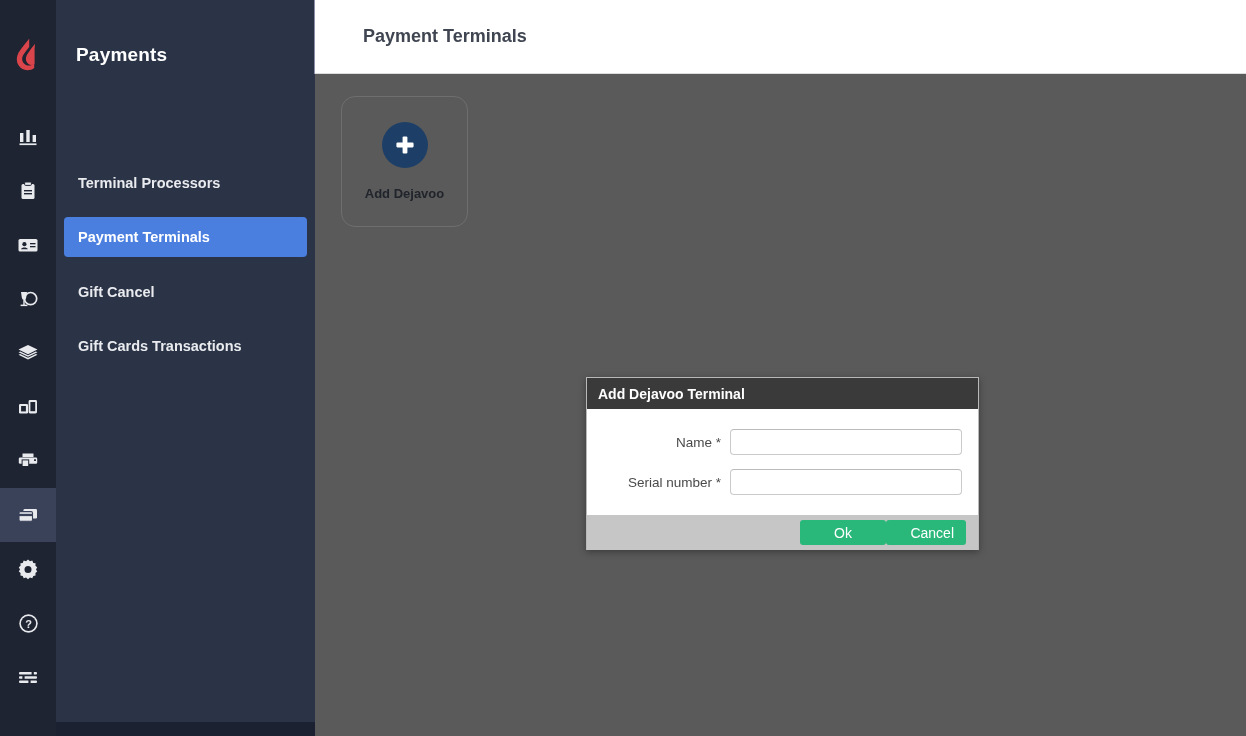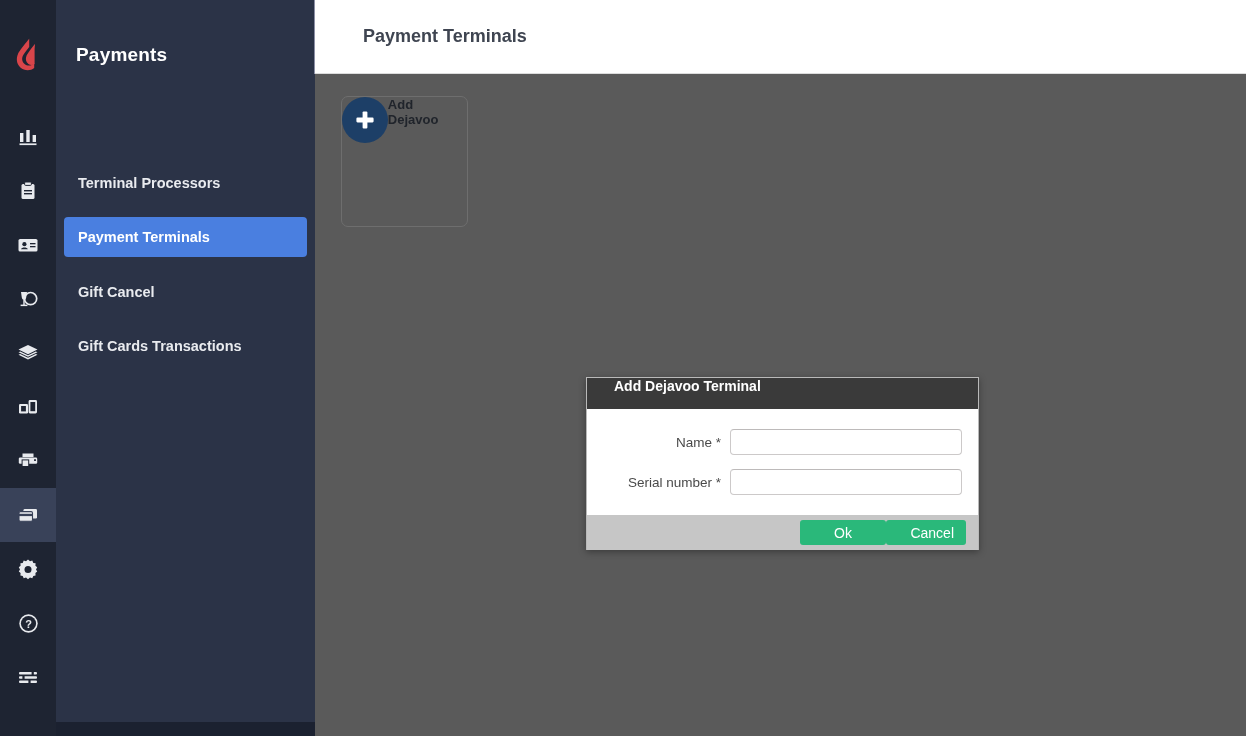--- a/index.html
+++ b/index.html
@@ -88,23 +88,23 @@
   }
   #content-area {
     position: absolute; top: 74px; left: 0;
     width: 931px; height: 662px;
     background: #5a5a5a;
   }
   #add-card {
     position: absolute; left: 26px; top: 22px;
     width: 127px; height: 131px;
     border: 1px solid #6e6e6e;
-    border-radius: 7px;
-    display: flex; flex-direction: row;
-    justify-content: center;
+    border-radius: 14px;
+    display: flex; flex-direction: column;
+    align-items: center; justify-content: center;
     cursor: pointer;
   }
   #add-plus-circle {
     width: 46px; height: 46px; border-radius: 50%;
     background: #1d3f67;
     display: flex; align-items: center; justify-content: center;
     margin-bottom: 18px;
   }
   #add-plus-circle svg { display: block; }
   #add-card-label {
@@ -115,22 +115,22 @@
   #dialog {
     position: absolute; left: 586px; top: 377px;
     width: 393px; height: 173px;
     background: #ffffff;
     border: 1px solid #b9b9b9;
     box-shadow: 0 2px 7px rgba(0,0,0,0.35);
   }
   #dialog-titlebar {
     height: 31px; width: 391px;
     background: #3a3a3a;
-    display: flex; align-items: flex-start;
-    padding-left: 27px;
+    display: flex; align-items: center;
+    padding-left: 11px;
   }
   #dialog-title {
     color: #ffffff; font-size: 14px; font-weight: bold;
   }
   #dialog-body {
     height: 106px; background: #ffffff;
     padding-top: 13px;
   }
   .form-row {
     display: flex; align-items: center;

